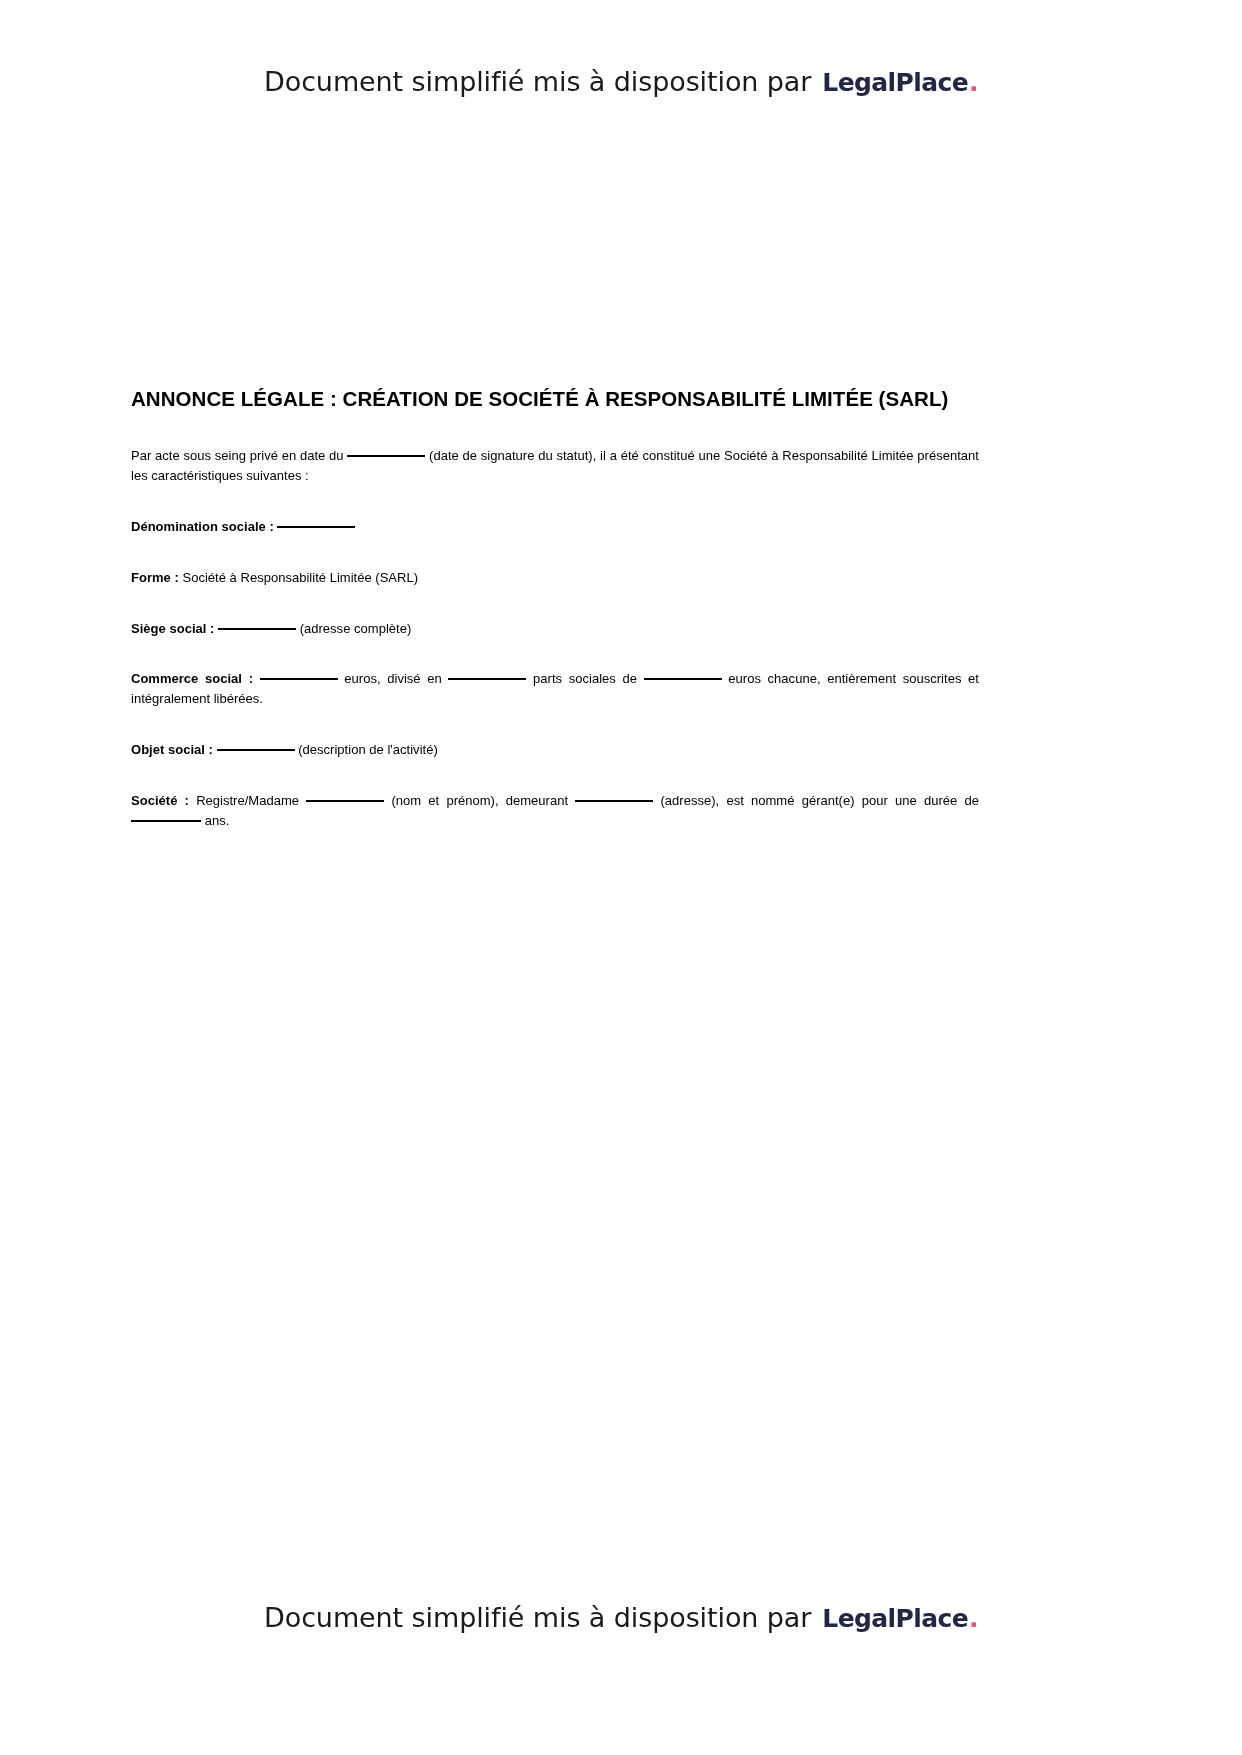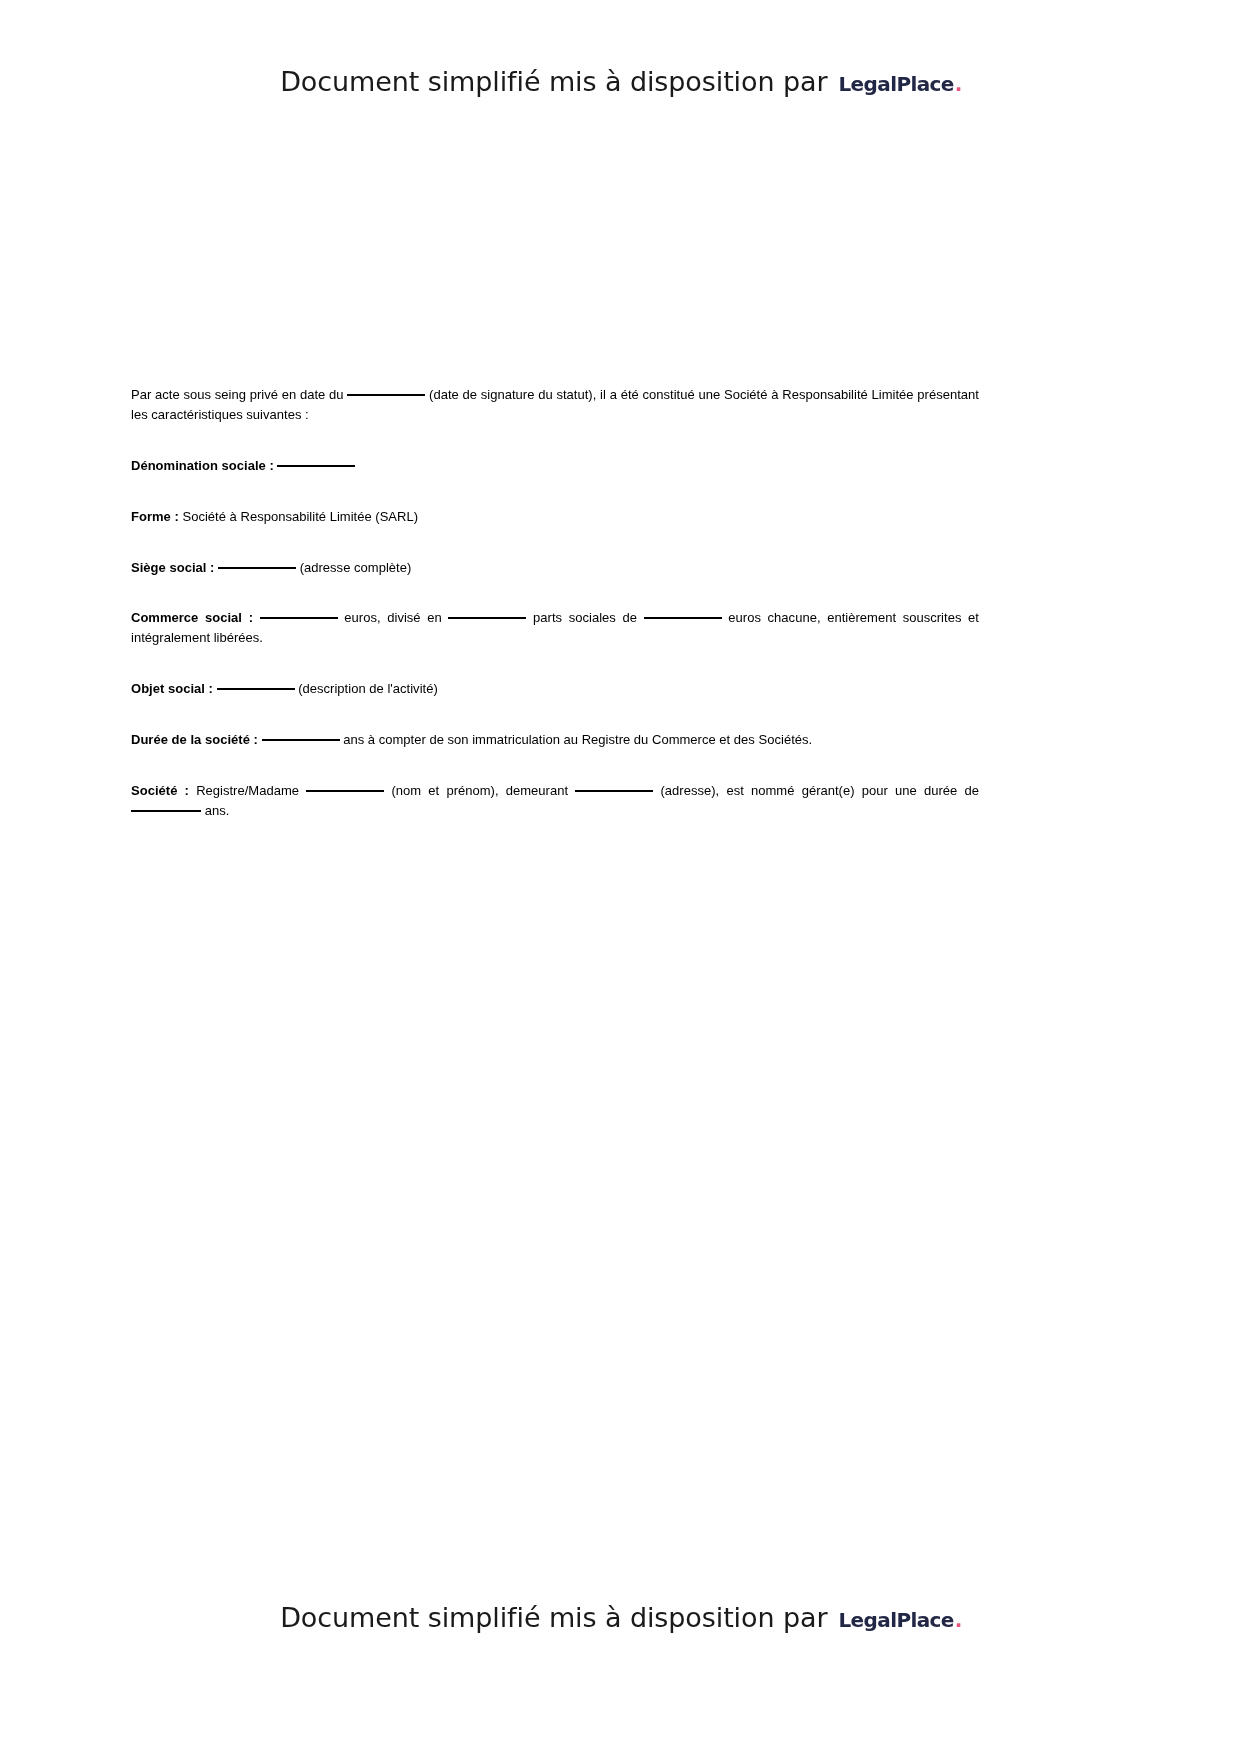--- a/index.html
+++ b/index.html
@@ -40,21 +40,21 @@
   .brand-text {
     font-family: "DejaVu Sans", sans-serif;
     font-size: 27px;
     font-weight: 400;
     color: #1a1a1a;
     letter-spacing: -0.1px;
   }
 
   .brand-logo {
     font-family: "DejaVu Sans", sans-serif;
-    font-size: 20px;
+    font-size: 25px;
     font-weight: 700;
     color: #232746;
     letter-spacing: -0.6px;
     display: inline-flex;
     align-items: baseline;
   }
   .brand-logo .dot {
     color: #e8547c;
     font-weight: 700;
     margin-left: 1px;
@@ -106,20 +106,21 @@
   <div class="brand-line header">
     <span class="brand-text">Document simplifié mis à disposition par</span>
     <span class="brand-logo">
         <span>LegalPlace</span>
         <span class="dot">.</span>
       </span>
   </div>
 
   <div class="doc">
 
+    <h1 class="doc-title">ANNONCE LÉGALE : CRÉATION DE SOCIÉTÉ À RESPONSABILITÉ LIMITÉE (SARL)</h1>
 
     <p class="para">
       <span>Par acte sous seing privé en date du</span>
       <span class="blank w-long"></span>
       <span>(date de signature du statut), il a été constitué une Société à Responsabilité Limitée présentant les caractéristiques suivantes :</span>
     </p>
 
     <p class="para">
       <b>Dénomination sociale :</b>
       <span class="blank w-long"></span>
@@ -145,25 +146,20 @@
       <span class="blank w-long"></span>
       <span>euros chacune, entièrement souscrites et intégralement libérées.</span>
     </p>
 
     <p class="para">
       <b>Objet social :</b>
       <span class="blank w-long"></span>
       <span>(description de l'activité)</span>
     </p>
 
-    <p class="para">
-      <b>Durée de la société :</b>
-      <span class="blank w-long"></span>
-      <span>ans à compter de son immatriculation au Registre du Commerce et des Sociétés.</span>
-    </p>
 
     <p class="para">
       <b>Société :</b>
       <span>Registre/Madame</span>
       <span class="blank w-long"></span>
       <span>(nom et prénom), demeurant</span>
       <span class="blank w-long"></span>
       <span>(adresse), est nommé gérant(e) pour une durée de</span>
       <span class="blank w-med"></span>
       <span>ans.</span>

